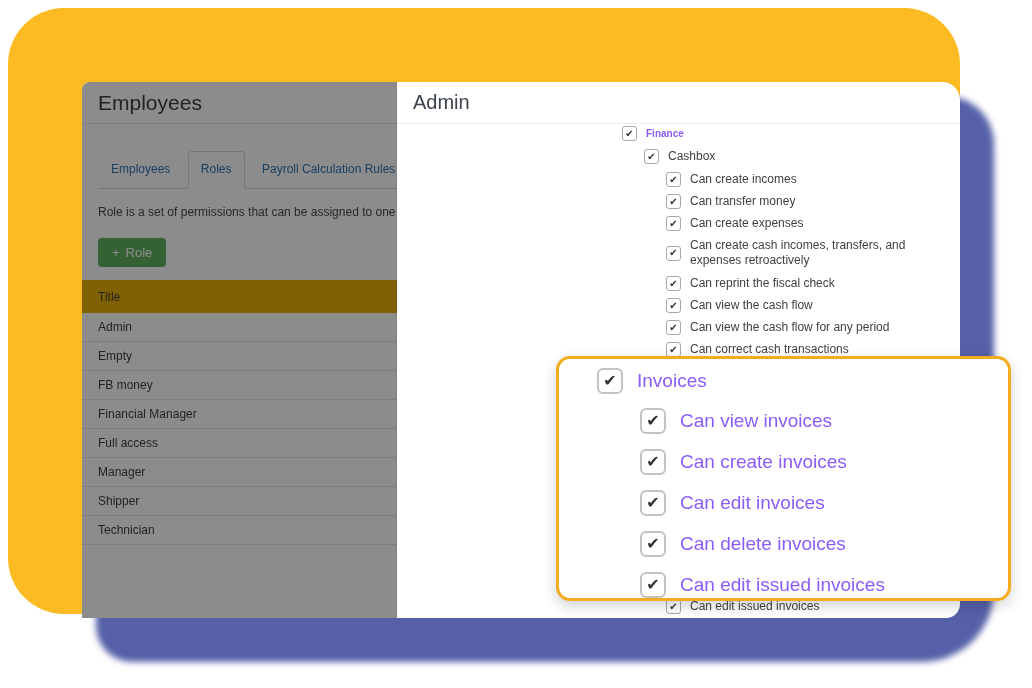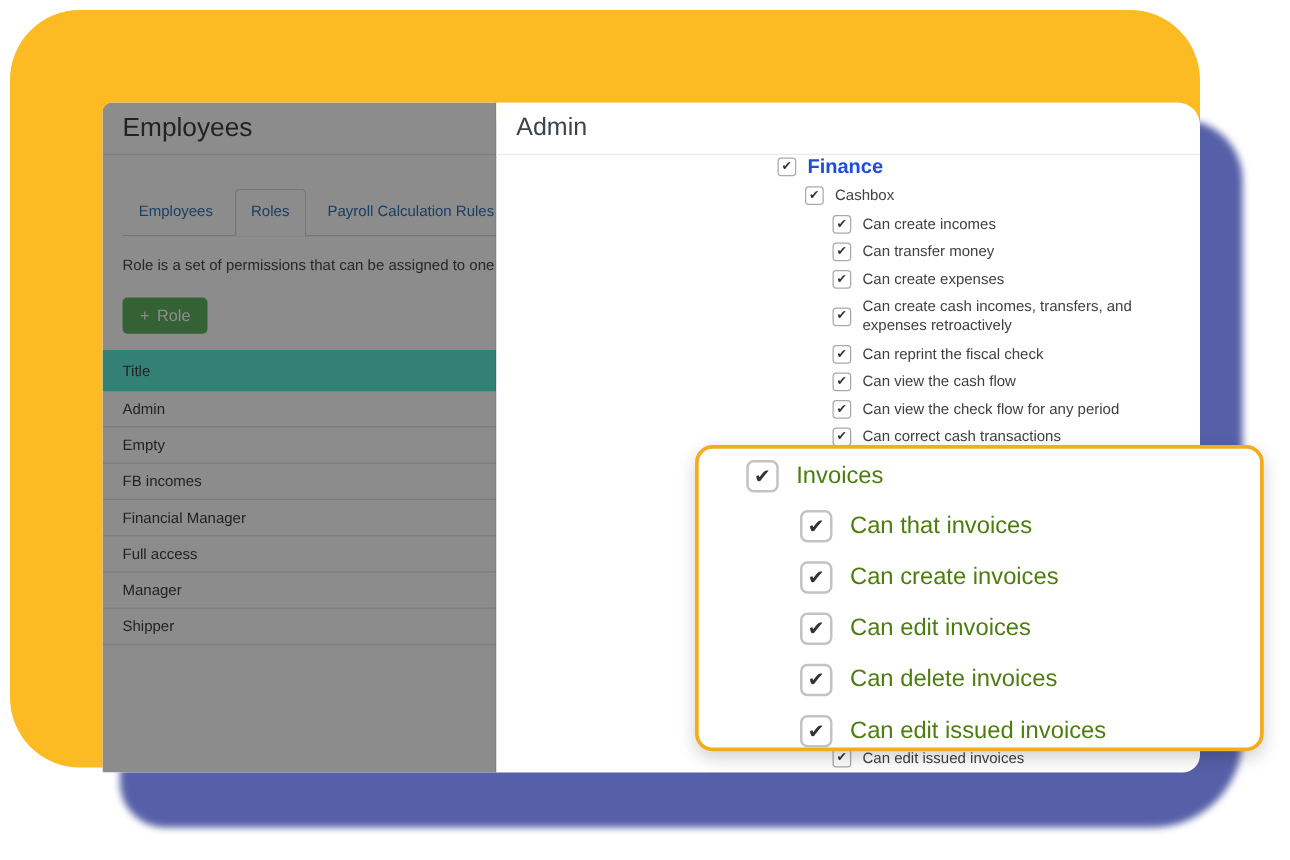--- a/index.html
+++ b/index.html
@@ -50,21 +50,21 @@
     position:absolute;left:16px;top:123px;width:299px;height:16px;
     font-size:12px;color:#4a4a4a;white-space:nowrap;overflow:hidden;
   }
   .lc-btn{
     position:absolute;left:16px;top:156px;height:29px;
     background:#5FB261;color:#ffffff;font-size:13px;border-radius:4px;
     padding:0 14px;display:flex;align-items:center;gap:6px;cursor:pointer;
   }
   .lc-table{position:absolute;left:0;top:198px;width:100%;}
   .lc-th{
-    height:33px;background:#5eead4;color:#3f3f3f;font-size:12px;
+    height:33px;background:#eab308;color:#3f3f3f;font-size:12px;
     display:flex;align-items:center;padding-left:16px;box-sizing:border-box;
   }
   .lc-tr{
     height:29px;border-bottom:1px solid #e4e4e4;color:#3f3f3f;font-size:12px;
     display:flex;align-items:center;padding-left:16px;box-sizing:border-box;
     cursor:pointer;
   }
   
   .right-card{
     position:absolute;left:397px;top:82px;width:563px;height:536px;
@@ -80,39 +80,39 @@
   .cb{
     width:13px;height:13px;border:1px solid #a9a9a9;border-radius:3px;
     background:#fff;display:inline-flex;align-items:center;justify-content:center;
     flex:0 0 auto;cursor:pointer;box-sizing:content-box;
   }
   .cb .tick{
     font-family:"DejaVu Sans", sans-serif;font-size:10px;line-height:1;
     color:#333;font-weight:bold;position:relative;top:0px;
   }
   .perm-label{font-size:12px;color:#3f3f3f;margin-left:9px;line-height:15px;}
-  .perm-label.group{font-size:16px;font-weight:bold;color:#1d4ed8;line-height:15px;}
+  .perm-label.group{font-size:10px;font-weight:bold;color:#8b5cf6;line-height:15px;}
   .perm-label.wrap{width:240px;}
   
   .callout{
     position:absolute;left:556px;top:356px;width:455px;height:245px;
     background:#ffffff;border:3px solid #F2AC1D;border-radius:14px;
     box-sizing:border-box;z-index:6;box-shadow:0 5px 14px rgba(0,0,0,0.18);
   }
   .co-row{position:absolute;display:flex;align-items:center;}
   .cb-big{
     width:22px;height:22px;border:2px solid #c3c3c3;border-radius:6px;
     background:#fff;display:inline-flex;align-items:center;justify-content:center;
     flex:0 0 auto;cursor:pointer;box-sizing:content-box;
   }
   .cb-big .tick{
     font-family:"DejaVu Sans", sans-serif;font-size:16px;line-height:1;
     color:#333;font-weight:bold;
   }
-  .co-label{font-size:19px;color:#4d7c0f;margin-left:14px;}
+  .co-label{font-size:19px;color:#8b5cf6;margin-left:14px;}
 </style>
 </head>
 <body>
 
 <div class="stage">
 
   <div class="bg-yellow"></div>
   <div class="bg-purple"></div>
 
   <div class="left-card">
@@ -130,25 +130,26 @@
 
     <div class="lc-btn">
       <span>+</span>
       <span>Role</span>
     </div>
 
     <div class="lc-table">
       <div class="lc-th">Title</div>
       <div class="lc-tr">Admin</div>
       <div class="lc-tr">Empty</div>
-      <div class="lc-tr">FB incomes</div>
+      <div class="lc-tr">FB money</div>
       <div class="lc-tr">Financial Manager</div>
       <div class="lc-tr">Full access</div>
       <div class="lc-tr">Manager</div>
       <div class="lc-tr">Shipper</div>
+      <div class="lc-tr">Technician</div>
     </div>
 
     <div class="dim"></div>
   </div>
 
   <div class="right-card">
     <div class="rc-header">
       <div class="rc-title">Admin</div>
     </div>
 
@@ -199,21 +200,21 @@
     <div class="perm-row" style="left:269px;top:216px;">
       <span class="cb">
           <span class="tick">✔</span>
         </span>
       <span class="perm-label">Can view the cash flow</span>
     </div>
     <div class="perm-row" style="left:269px;top:238px;">
       <span class="cb">
           <span class="tick">✔</span>
         </span>
-      <span class="perm-label">Can view the check flow for any period</span>
+      <span class="perm-label">Can view the cash flow for any period</span>
     </div>
     <div class="perm-row" style="left:269px;top:260px;">
       <span class="cb">
           <span class="tick">✔</span>
         </span>
       <span class="perm-label">Can correct cash transactions</span>
     </div>
 
     <div class="perm-row" style="left:269px;top:517px;">
       <span class="cb">
@@ -227,21 +228,21 @@
     <div class="co-row" style="left:38px;top:9px;">
       <span class="cb-big">
           <span class="tick">✔</span>
         </span>
       <span class="co-label">Invoices</span>
     </div>
     <div class="co-row" style="left:81px;top:49px;">
       <span class="cb-big">
           <span class="tick">✔</span>
         </span>
-      <span class="co-label">Can that invoices</span>
+      <span class="co-label">Can view invoices</span>
     </div>
     <div class="co-row" style="left:81px;top:90px;">
       <span class="cb-big">
           <span class="tick">✔</span>
         </span>
       <span class="co-label">Can create invoices</span>
     </div>
     <div class="co-row" style="left:81px;top:131px;">
       <span class="cb-big">
           <span class="tick">✔</span>

